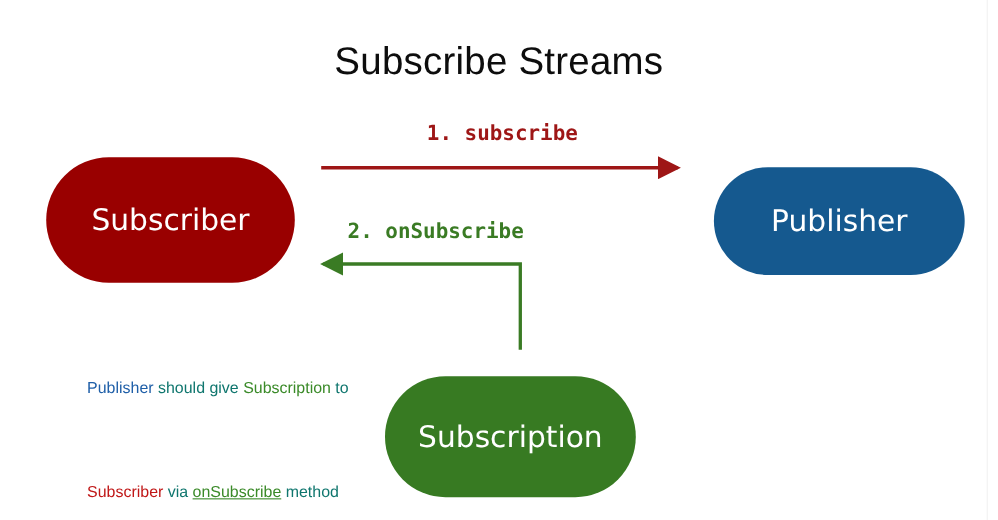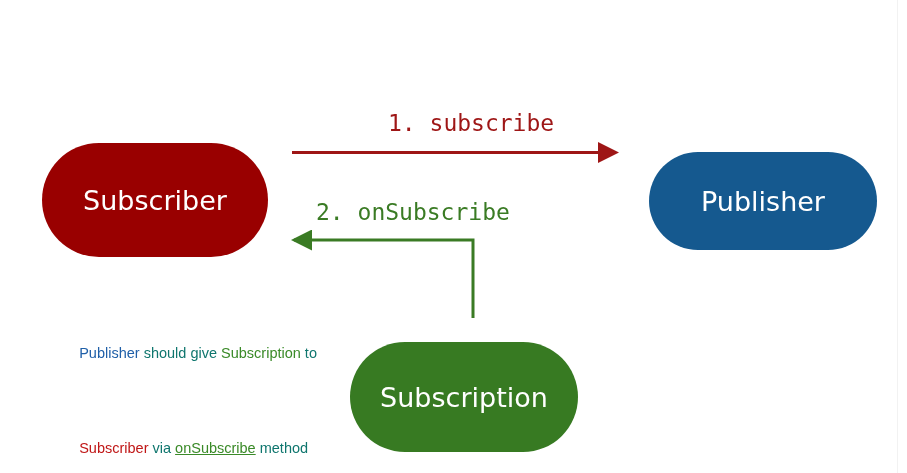--- a/index.html
+++ b/index.html
@@ -103,22 +103,22 @@
     left: 280px;
     top: 228px;
     width: 210px;
     height: 100px;
   }
 
   
   .arrow-label {
     position: absolute;
     font-family: "DejaVu Sans Mono", monospace;
-    font-size: 23px;
-    font-weight: 400;
+    font-size: 19px;
+    font-weight: 700;
     white-space: pre;
     text-align: center;
   }
 
   #label-subscribe {
     left: 388px;
     top: 110px;
     color: #9e1616;
   }
 
@@ -146,20 +146,21 @@
   #caption .w-onsubscribe  { color: #3a8a28; text-decoration: underline; }
   #caption .w-plain        { color: #0f766e; }
 </style>
 </head>
 <body>
 
 <div id="slide">
 
   <div id="right-rule"></div>
 
+  <div id="title">Subscribe Streams</div>
 
   <svg id="arrow-subscribe-svg" class="arrow-svg" viewBox="0 0 346 26">
     <defs>
       <marker id="head-red" markerWidth="7" markerHeight="7" refX="6" refY="3.5" orient="auto" markerUnits="strokeWidth">
         <path d="M0,0 L7,3.5 L0,7 z" fill="#9e1616"></path>
       </marker>
     </defs>
     <line x1="6" y1="12.5" x2="330" y2="12.5" stroke="#9e1616" stroke-width="3" marker-end="url(#head-red)"></line>
   </svg>
 

